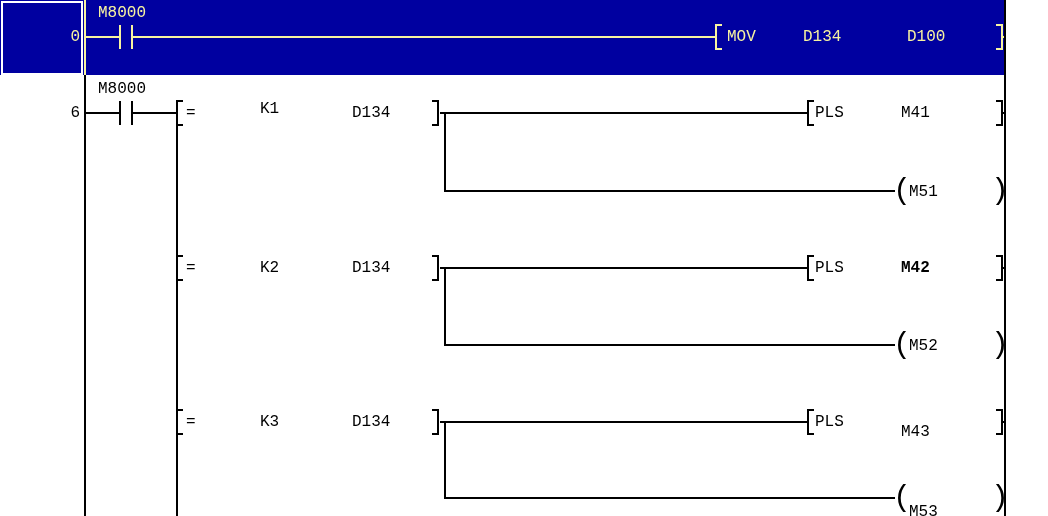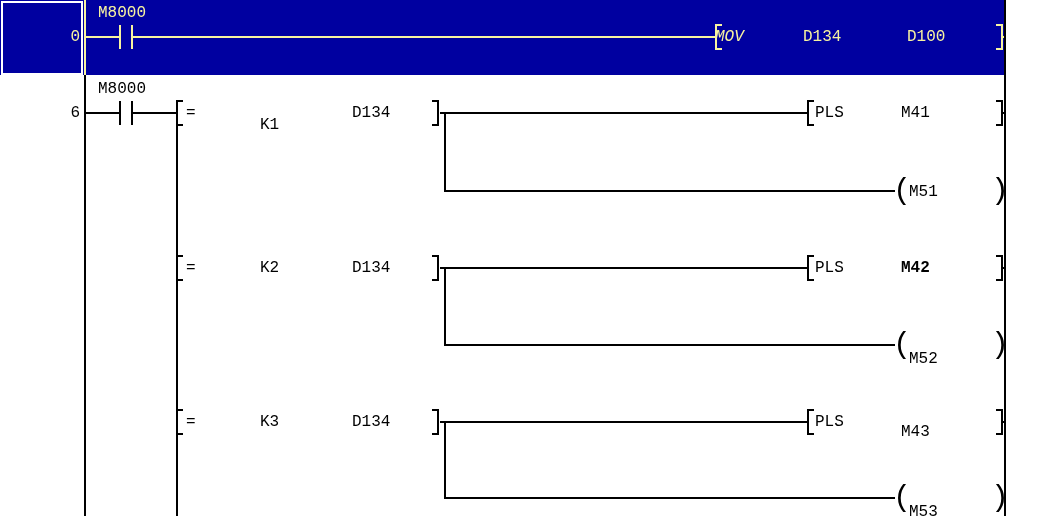--- a/index.html
+++ b/index.html
@@ -43,40 +43,40 @@
   <div class="hline ylw" style="left:1001px;top:36px;width:3px;"></div>
 
   <div class="grp sel" style="left:98px;top:4px;width:60px;height:46px;">
     <div class="txt" style="left:0;top:0;">M8000</div>
     <div class="cbar" style="left:21px;top:21px;"></div>
     <div class="cbar" style="left:33px;top:21px;"></div>
   </div>
 
   <div class="grp sel" style="left:715px;top:24px;width:288px;height:26px;">
     <div class="lbr" style="left:0;top:0;"></div>
-    <div class="txt" style="left:0;top:4px;font-style:italic;">MOV</div>
+    <div class="txt" style="left:12px;top:4px;">MOV</div>
     <div class="txt" style="left:88px;top:4px;">D134</div>
     <div class="txt" style="left:192px;top:4px;">D100</div>
     <div class="rbr" style="left:281px;top:0;"></div>
   </div>
 
   <div class="hline" style="left:86px;top:112px;width:33px;"></div>
   <div class="hline" style="left:133px;top:112px;width:43px;"></div>
   <div class="vline" style="left:176px;top:112px;height:404px;"></div>
 
   <div class="grp blk" style="left:98px;top:80px;width:60px;height:46px;">
     <div class="txt" style="left:0;top:0;">M8000</div>
     <div class="cbar" style="left:21px;top:21px;"></div>
     <div class="cbar" style="left:33px;top:21px;"></div>
   </div>
 
   <div class="grp blk" style="left:176px;top:100px;width:263px;height:26px;">
     <div class="lbr" style="left:0;top:0;"></div>
     <div class="txt" style="left:10px;top:4px;">=</div>
-    <div class="txt" style="left:84px;top:16px;">K1</div>
+    <div class="txt" style="left:84px;top:0;">K1</div>
     <div class="txt" style="left:176px;top:4px;">D134</div>
     <div class="rbr" style="left:256px;top:0;"></div>
   </div>
   <div class="hline" style="left:440px;top:112px;width:367px;"></div>
   <div class="grp blk" style="left:807px;top:100px;width:196px;height:26px;">
     <div class="lbr" style="left:0;top:0;"></div>
     <div class="txt" style="left:8px;top:4px;">PLS</div>
     <div class="txt" style="left:94px;top:4px;">M41</div>
     <div class="rbr" style="left:189px;top:0;"></div>
   </div>
@@ -101,21 +101,21 @@
     <div class="lbr" style="left:0;top:0;"></div>
     <div class="txt" style="left:8px;top:4px;">PLS</div>
     <div class="txt" style="left:94px;top:4px;font-weight:bold;">M42</div>
     <div class="rbr" style="left:189px;top:0;"></div>
   </div>
   <div class="hline" style="left:1001px;top:267px;width:3px;"></div>
   <div class="vline" style="left:444px;top:267px;height:79px;"></div>
   <div class="hline" style="left:444px;top:344px;width:451px;"></div>
   <div class="grp blk" style="left:893px;top:330px;width:112px;height:30px;">
     <div class="paren" style="left:0;top:0;">(</div>
-    <div class="txt" style="left:16px;top:20px;">M52</div>
+    <div class="txt" style="left:16px;top:7px;">M52</div>
     <div class="paren" style="left:98px;top:0;">)</div>
   </div>
 
   <div class="grp blk" style="left:176px;top:409px;width:263px;height:26px;">
     <div class="lbr" style="left:0;top:0;"></div>
     <div class="txt" style="left:10px;top:4px;">=</div>
     <div class="txt" style="left:84px;top:4px;">K3</div>
     <div class="txt" style="left:176px;top:4px;">D134</div>
     <div class="rbr" style="left:256px;top:0;"></div>
   </div>

